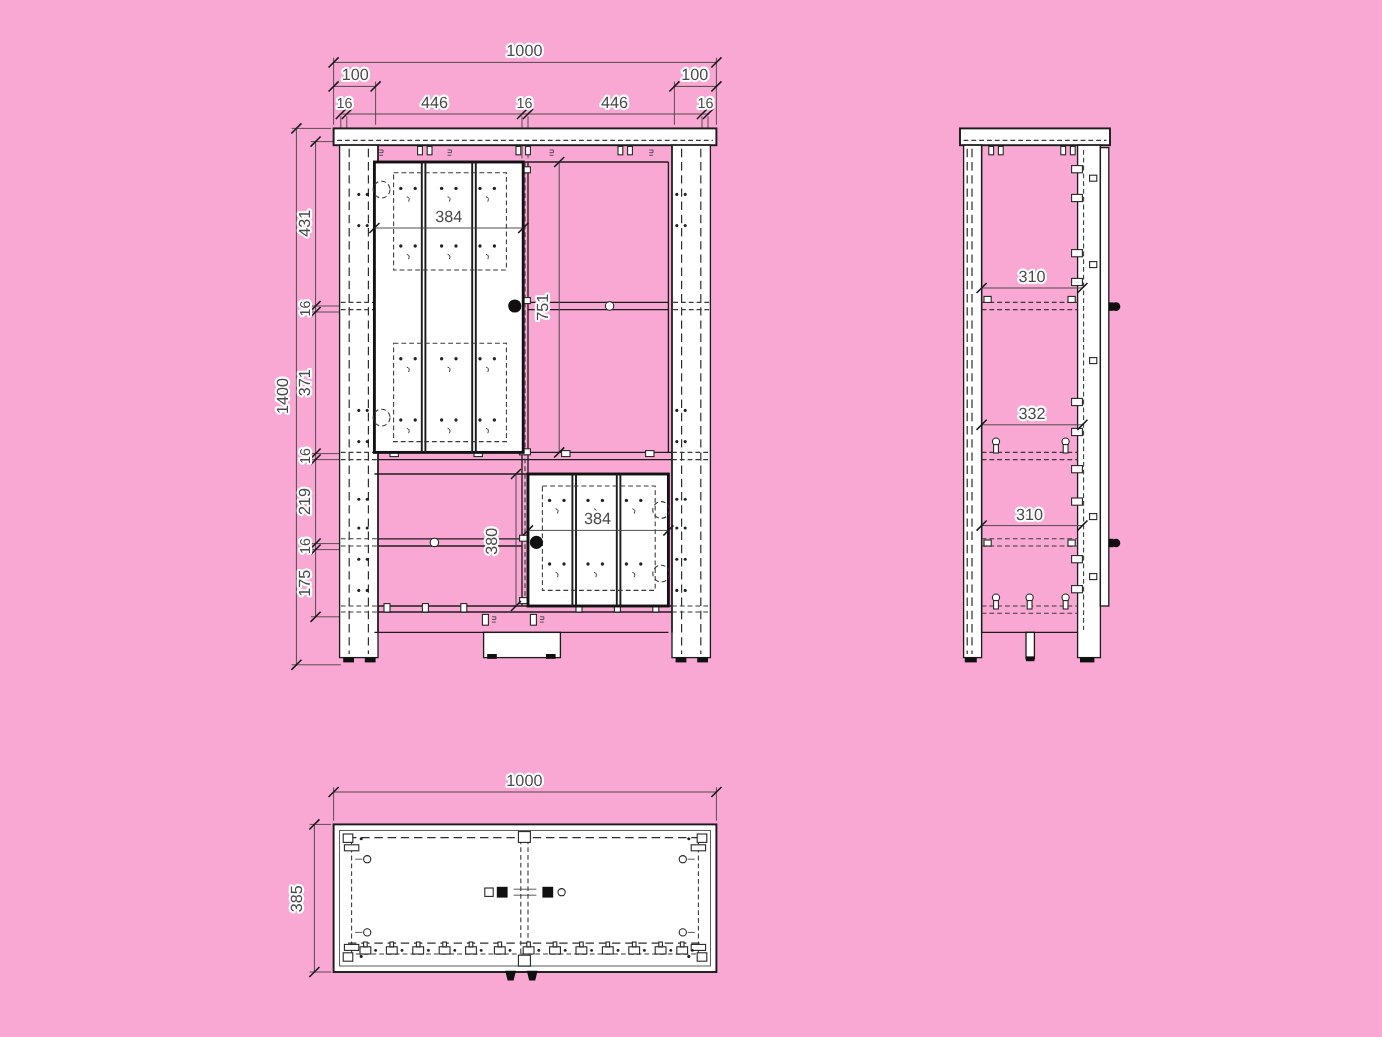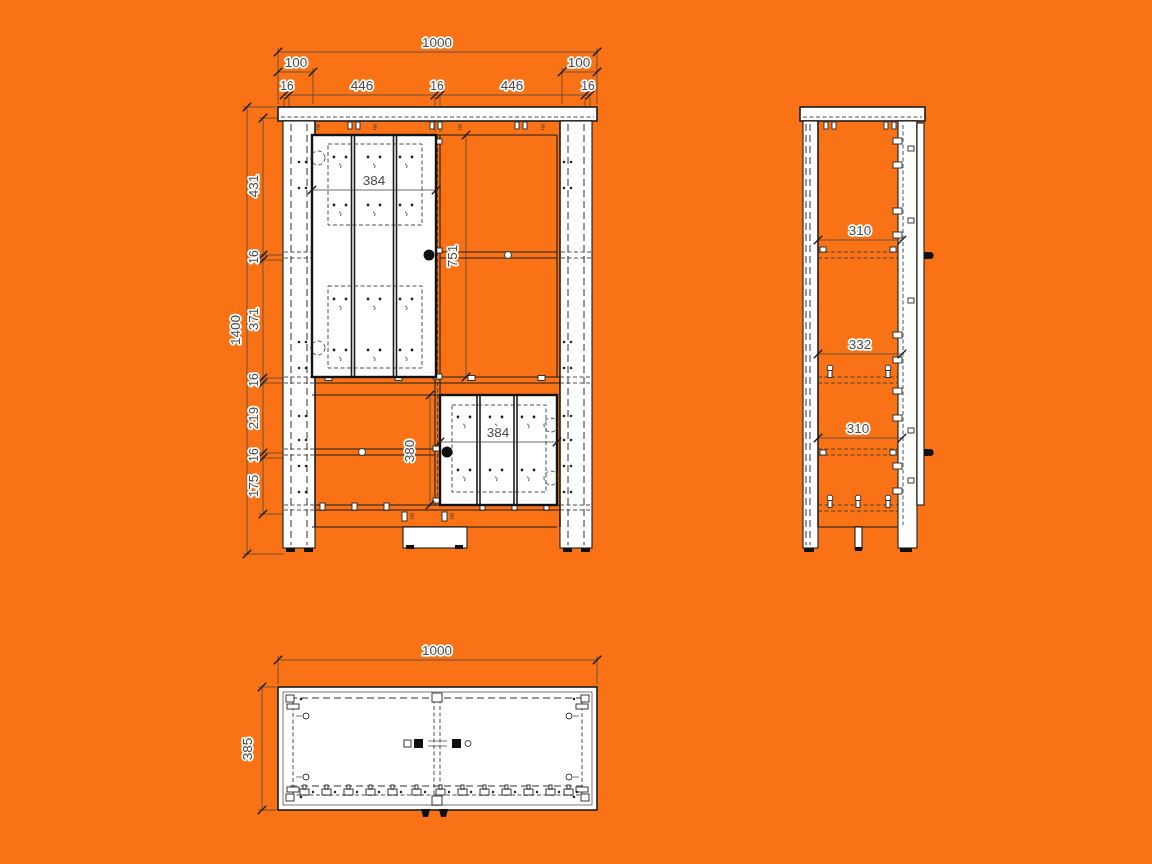--- a/index.html
+++ b/index.html
@@ -1,16 +1,16 @@
 <!DOCTYPE html>
 <html><head>
 <meta charset="utf-8">
 <style>
   html,body{margin:0;padding:0;background:#ffffff;}
-  .canvas{width:1152px;height:864px;position:relative;background:#f97316;overflow:hidden;}
+  .canvas{width:1152px;height:864px;position:relative;background:#f9a8d4;overflow:hidden;}
   svg{display:block;}
   .ln{stroke:#1c1c1c;stroke-width:1.1;fill:none}
   .lnt{stroke:#1c1c1c;stroke-width:1.6;fill:none}
   .thk{stroke:#121212;stroke-width:2.4;fill:none}
   .thin{stroke:#3c3c3c;stroke-width:.7;fill:none}
   .dim{stroke:#474747;stroke-width:.8;fill:none}
   .hid{stroke:#2e2e2e;stroke-width:1;fill:none;stroke-dasharray:7 4}
   .hid2{stroke:#3a3a3a;stroke-width:.9;fill:none;stroke-dasharray:4 2.5}
   .hw{stroke:#242424;stroke-width:.9;fill:#ffffff}
   .hwf{fill:#101010;stroke:none}

